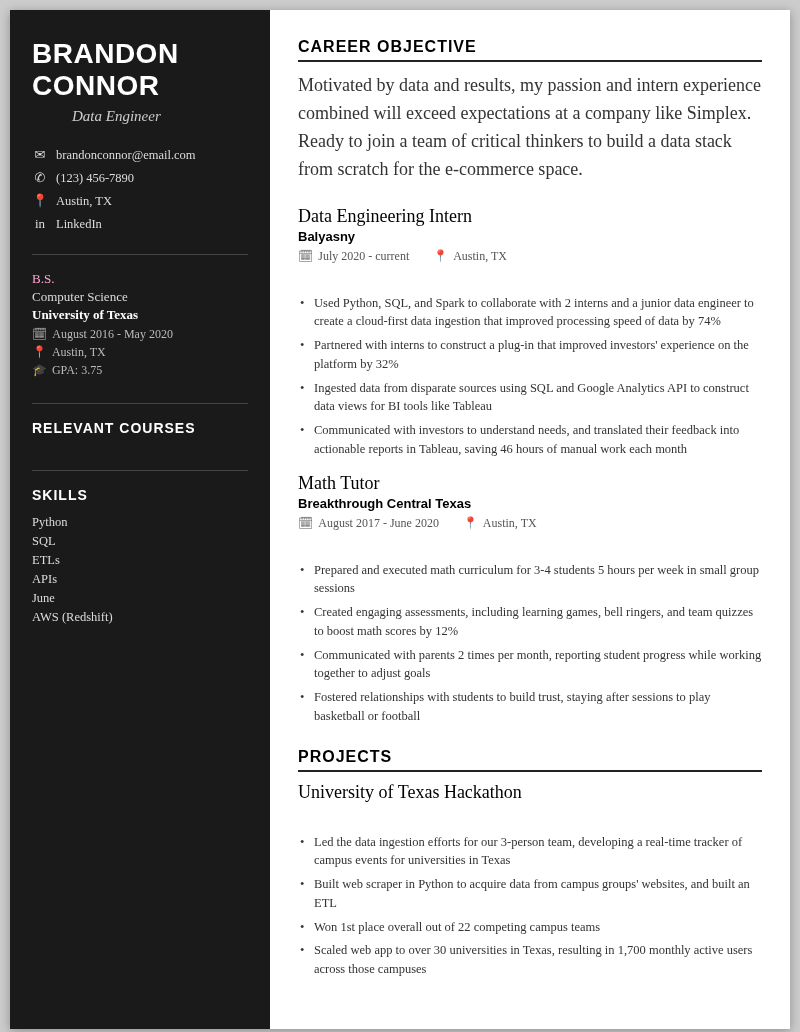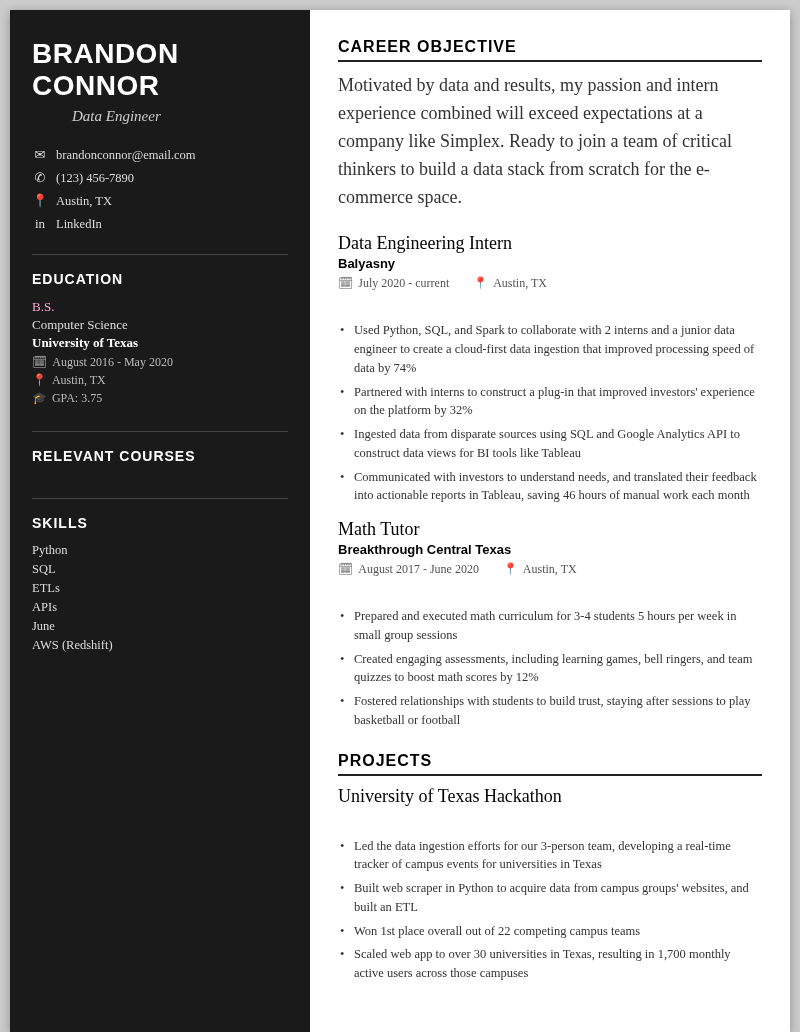--- a/index.html
+++ b/index.html
@@ -16,21 +16,21 @@
     .resume {
       width: 780px;
       min-height: 1012px;
       background: #fff;
       display: flex;
       flex-direction: row;
       box-shadow: 0 2px 10px rgba(0,0,0,0.3);
     }
     
     .sidebar {
-      width: 300px;
+      width: 260px;
       background: #1a1a1a;
       color: #fff;
       padding: 28px 22px 28px 22px;
       flex-shrink: 0;
       display: flex;
       flex-direction: column;
     }
     .sidebar-name {
       font-size: 28px;
       font-weight: bold;
@@ -192,21 +192,20 @@
         <span>Austin, TX</span>
       </div>
       <div class="contact-item">
         <span class="contact-icon">in</span>
         <span>LinkedIn</span>
       </div>
     </div>
 
     <hr class="sidebar-divider">
 
-    <div class="sidebar-section-title">EDUCATION</div>
     <div class="edu-degree">B.S.</div>
     <div class="edu-field">Computer Science</div>
     <div class="edu-university">University of Texas</div>
     <div class="edu-meta">
       <span>🗓</span>
       <span>August 2016 - May 2020</span>
     </div>
     <div class="edu-meta">
       <span>📍</span>
       <span>Austin, TX</span>
@@ -272,20 +271,21 @@
             <span>August 2017 - June 2020</span>
           </div>
           <div class="job-meta-item">
             <span>📍</span>
             <span>Austin, TX</span>
           </div>
         </div>
         <ul class="bullet-list">
           <li>Prepared and executed math curriculum for 3-4 students 5 hours per week in small group sessions</li>
           <li>Created engaging assessments, including learning games, bell ringers, and team quizzes to boost math scores by 12%</li>
+          <li>Communicated with parents 2 times per month, reporting student progress while working together to adjust goals</li>
           <li>Fostered relationships with students to build trust, staying after sessions to play basketball or football</li>
         </ul>
       </div>
     </div>
 
     <div class="main-section">
       <div class="main-section-title">PROJECTS</div>
 
       <div>
         <div class="project-title">University of Texas Hackathon</div>

